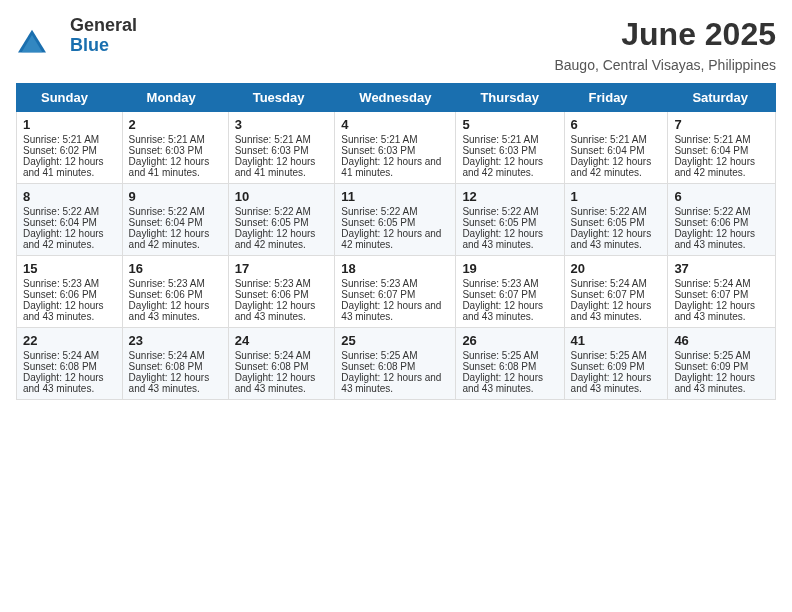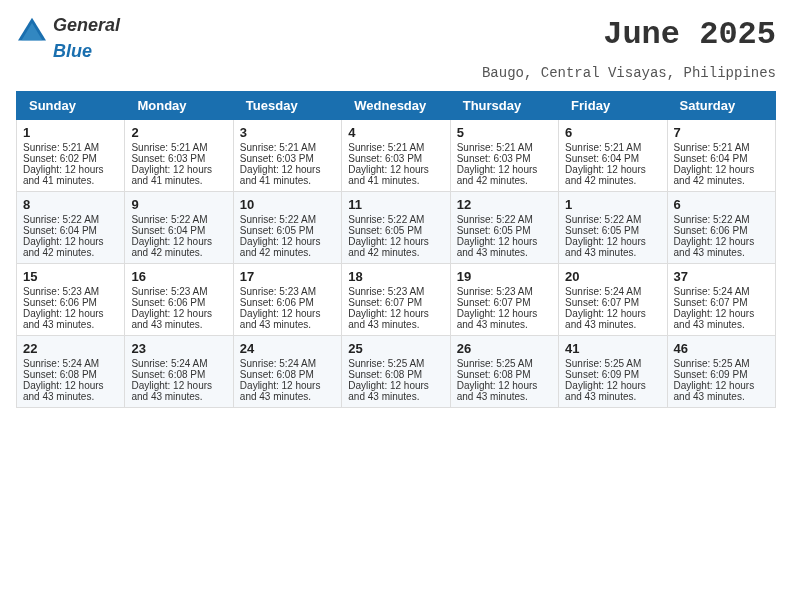--- a/index.html
+++ b/index.html
@@ -11,69 +11,66 @@
       padding: 16px;
     }
     .header-area {
       display: flex;
       justify-content: space-between;
       align-items: flex-start;
       margin-bottom: 10px;
     }
     .logo {
       display: flex;
-      align-items: flex-start;
-      gap: 5px;
-      font-style: italic;
+      align-items: flex-end;
+      gap: 22px;
     }
     .logo-text {
       display: flex;
       flex-direction: column;
       line-height: 1.1;
     }
     .logo-general {
       font-size: 18px;
       font-weight: bold;
       color: #333;
     }
     .logo-blue {
       font-size: 18px;
       font-weight: bold;
       color: #1a6faf;
-      margin-top: 6px;
     }
     .logo-icon {
       width: 32px;
       height: 28px;
     }
     .title-area {
       text-align: right;
-      font-family: Liberation Mono, monospace;
     }
     .month-title {
       font-size: 32px;
       font-weight: bold;
       color: #333;
     }
     .location-title {
       font-size: 14px;
       color: #555;
-      margin-top: 12px;
+      margin-top: 4px;
     }
     .calendar {
       width: 100%;
       border-collapse: collapse;
       border: 1px solid #ccc;
     }
     .calendar th {
       background: #1a6faf;
       color: #fff;
       font-size: 13px;
       font-weight: bold;
-      padding: 6px 12px;
+      padding: 6px 24px;
       text-align: left;
       border: 1px solid #1a6faf;
     }
     .calendar td {
       vertical-align: top;
       padding: 5px 6px;
       border: 1px solid #ddd;
       font-size: 10px;
       color: #333;
       background: #fff;

